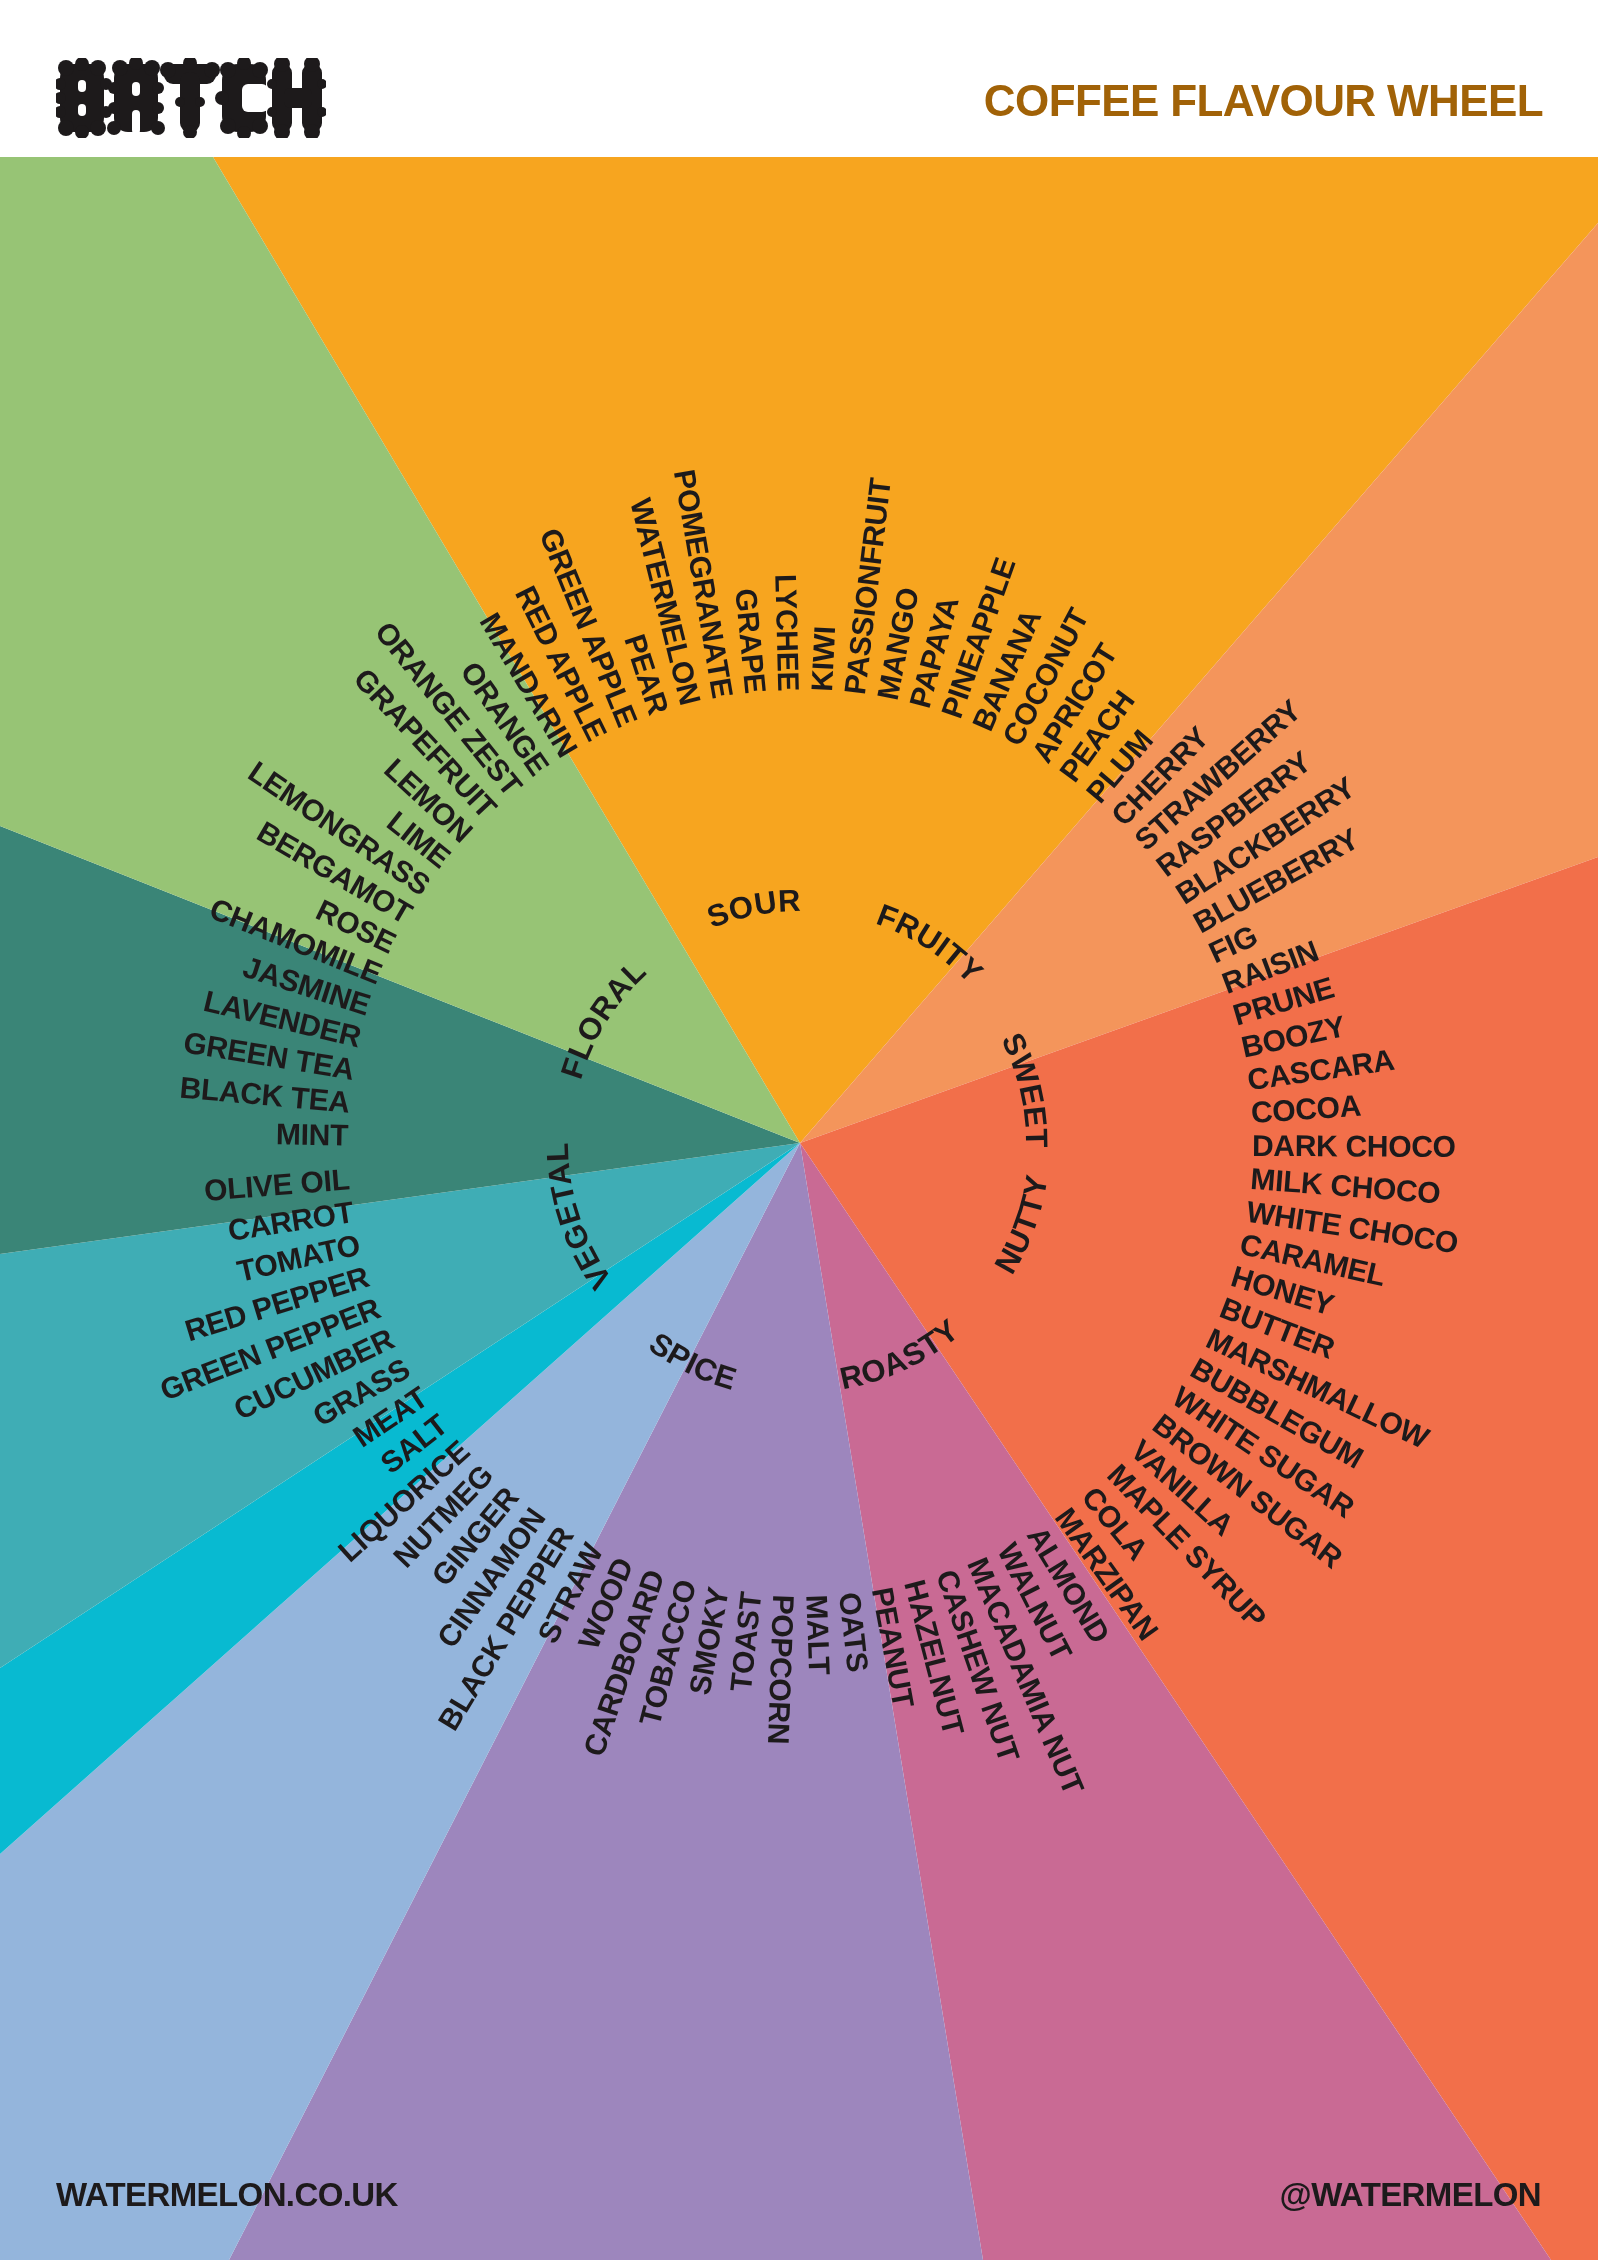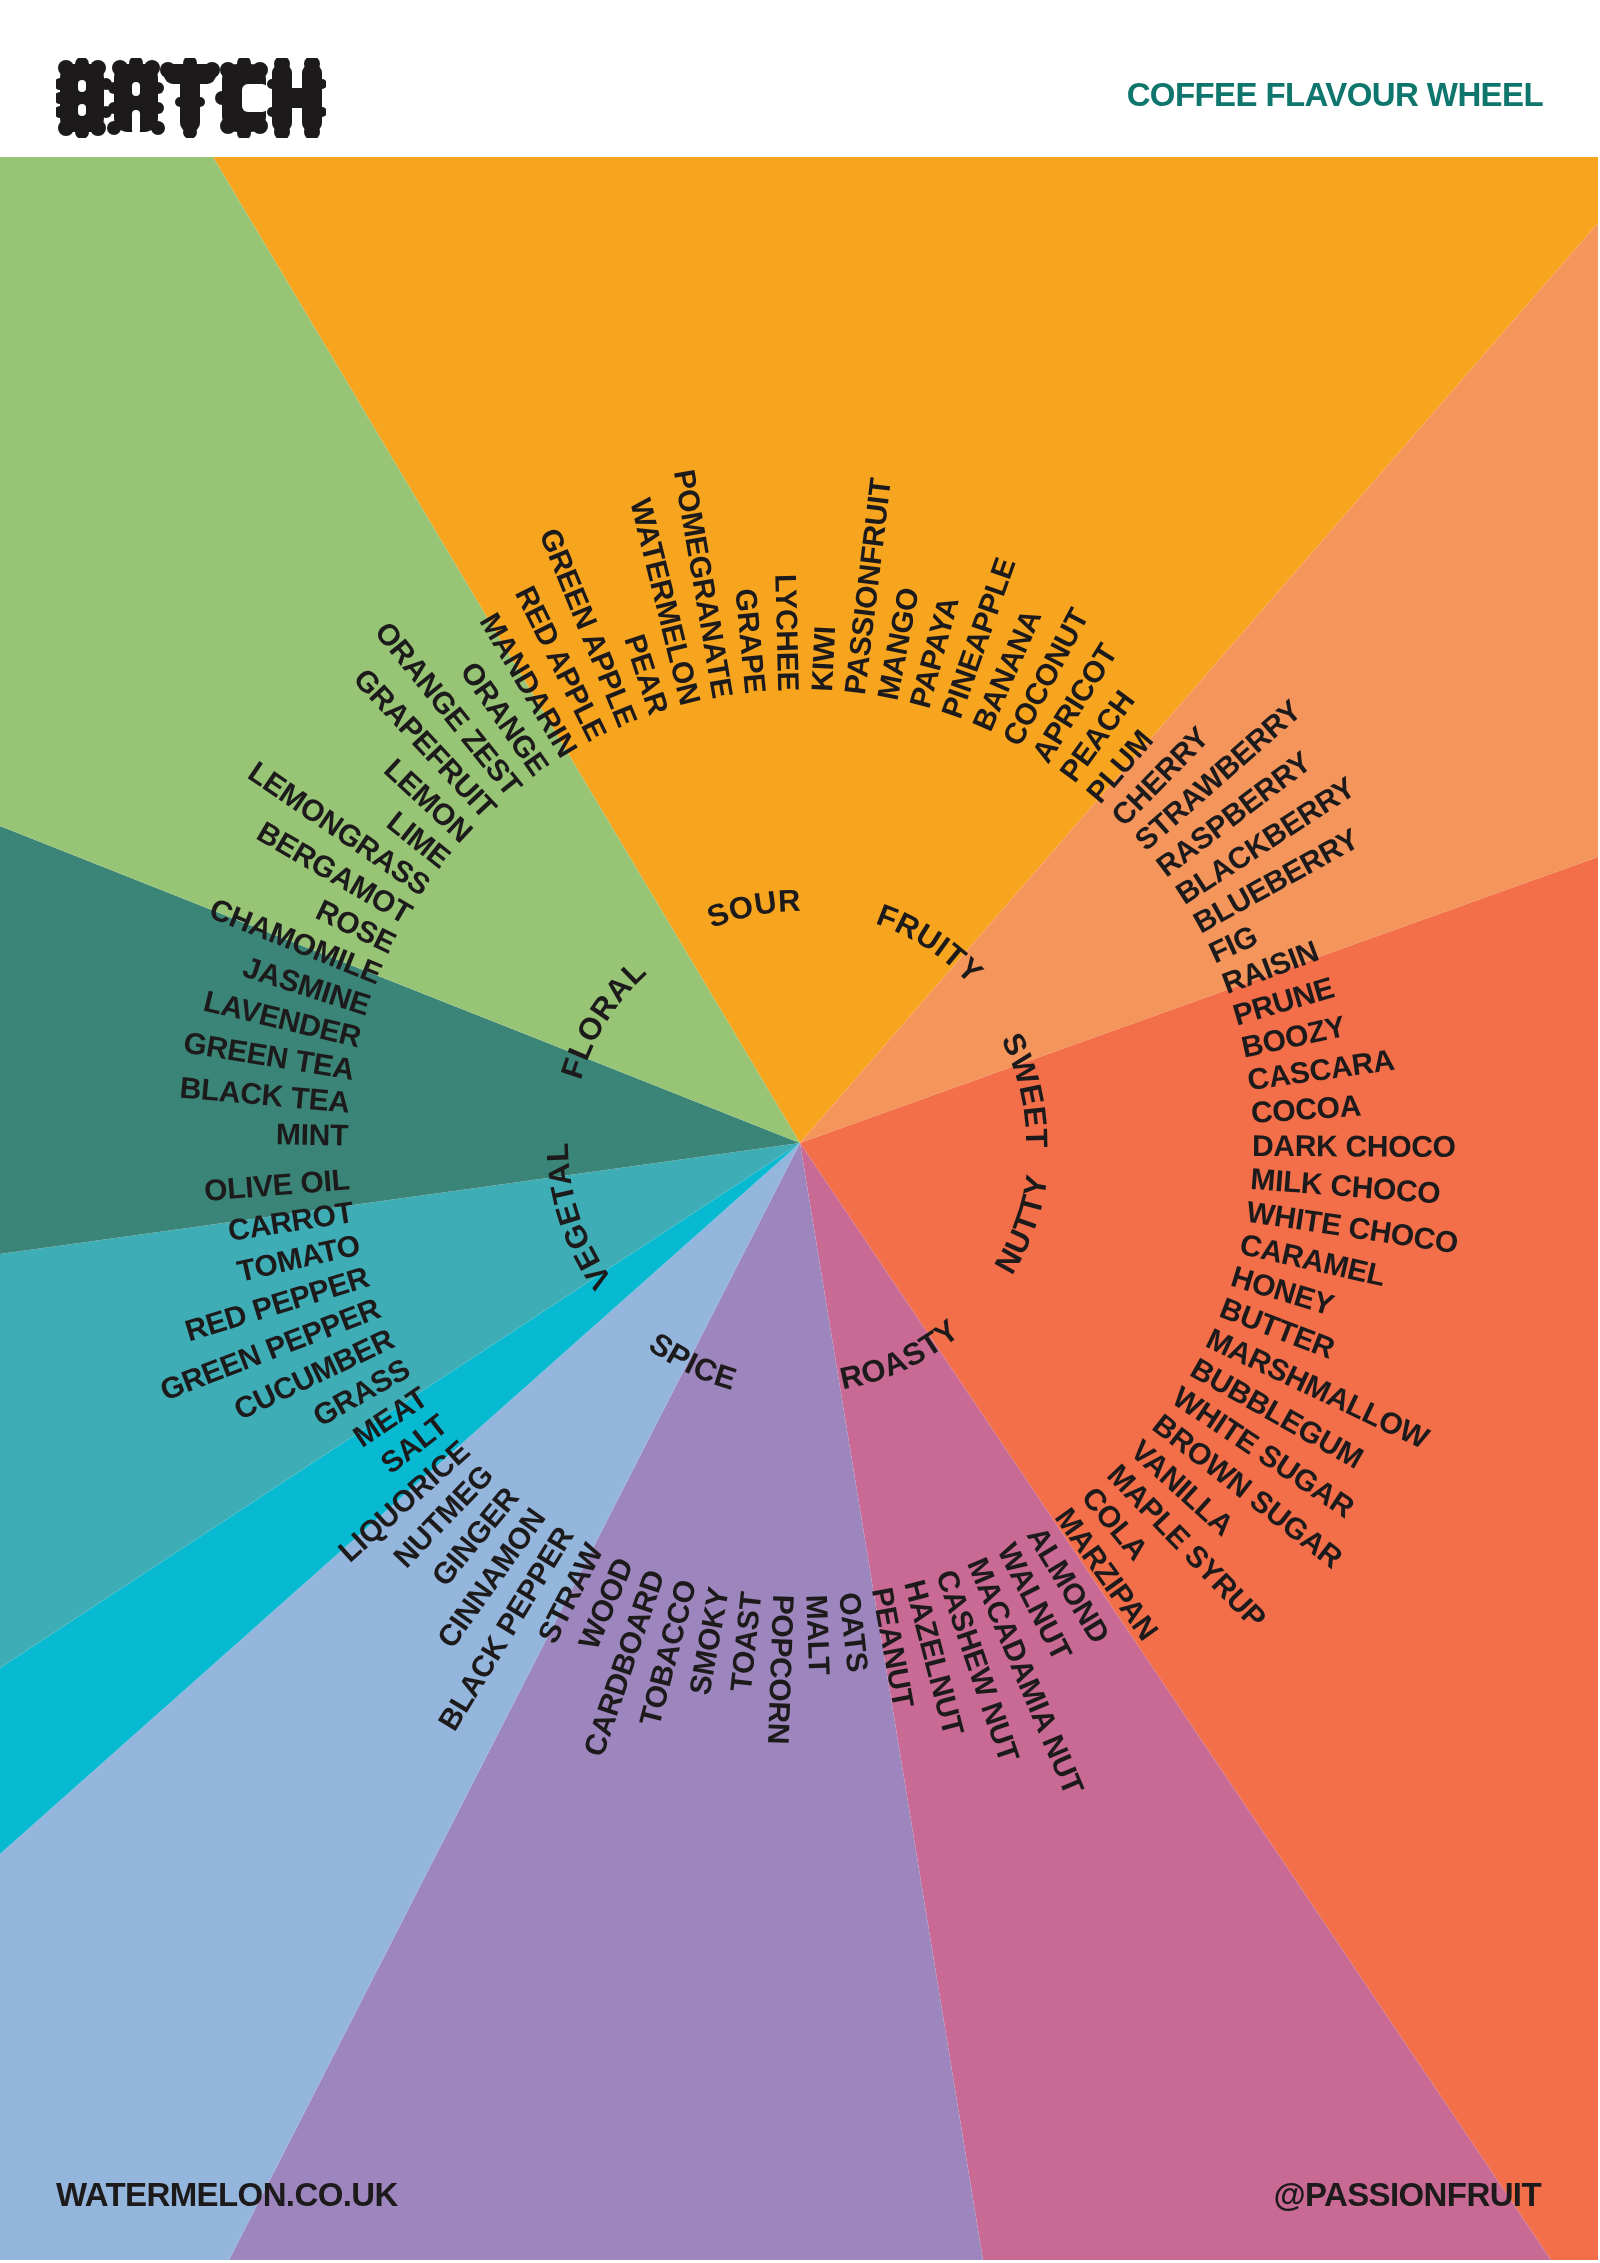--- a/index.html
+++ b/index.html
@@ -1,22 +1,22 @@
 <!DOCTYPE html>
 <html><head>
 <meta charset="utf-8">
 <style>
   html, body { margin: 0; padding: 0; background: #ffffff; }
   body { width: 1600px; height: 2263px; position: relative; overflow: hidden;
          font-family: "Liberation Sans", "DejaVu Sans", sans-serif; }
   .header { position: absolute; left: 0; top: 0; width: 1600px; height: 157px; background: #ffffff; }
   .logo { position: absolute; left: 56px; top: 58px; width: 270px; height: 80px; }
   .logo svg { width: 100%; height: 100%; display: block; }
-  .title { position: absolute; right: 57px; top: 76px; font-size: 33px; font-weight: 700;
-           color: #0f766e; letter-spacing: -0.6px; white-space: nowrap; }
+  .title { position: absolute; right: 57px; top: 76px; font-size: 44px; font-weight: 700;
+           color: #a16207; letter-spacing: -0.6px; white-space: nowrap; }
   .wheel-wrap { position: absolute; left: 0; top: 0; width: 1600px; height: 2263px; }
   .wheel-wrap svg { position: absolute; left: 0; top: 0; }
   .footer-left { position: absolute; left: 56px; top: 2176px; font-size: 33px; font-weight: 700;
                  color: #1d1a1b; letter-spacing: -0.6px; white-space: nowrap; }
   .footer-right { position: absolute; right: 59px; top: 2176px; font-size: 33px; font-weight: 700;
                   color: #1d1a1b; letter-spacing: -0.6px; white-space: nowrap; }
   .flavour-text { font-family: "Liberation Sans", "DejaVu Sans", sans-serif; font-weight: 700;
                   font-size: 30px; fill: #1d1a1b; letter-spacing: -0.3px; }
   .category-text { font-family: "Liberation Sans", "DejaVu Sans", sans-serif; font-weight: 700;
                    font-size: 31px; fill: #1d1a1b; letter-spacing: 0.5px; }
@@ -216,13 +216,13 @@
         <rect x="186" y="26" width="26" height="28" rx="6"></rect>
         <rect x="236" y="4" width="10" height="24" rx="4"></rect>
         <rect x="236" y="52" width="10" height="26" rx="4"></rect>
       </g>
     </svg>
   </div>
   <div class="title">COFFEE FLAVOUR WHEEL</div>
 </div>
 
 <div class="footer-left">WATERMELON.CO.UK</div>
-<div class="footer-right">@PASSIONFRUIT</div>
+<div class="footer-right">@WATERMELON</div>
 
 </body></html>

